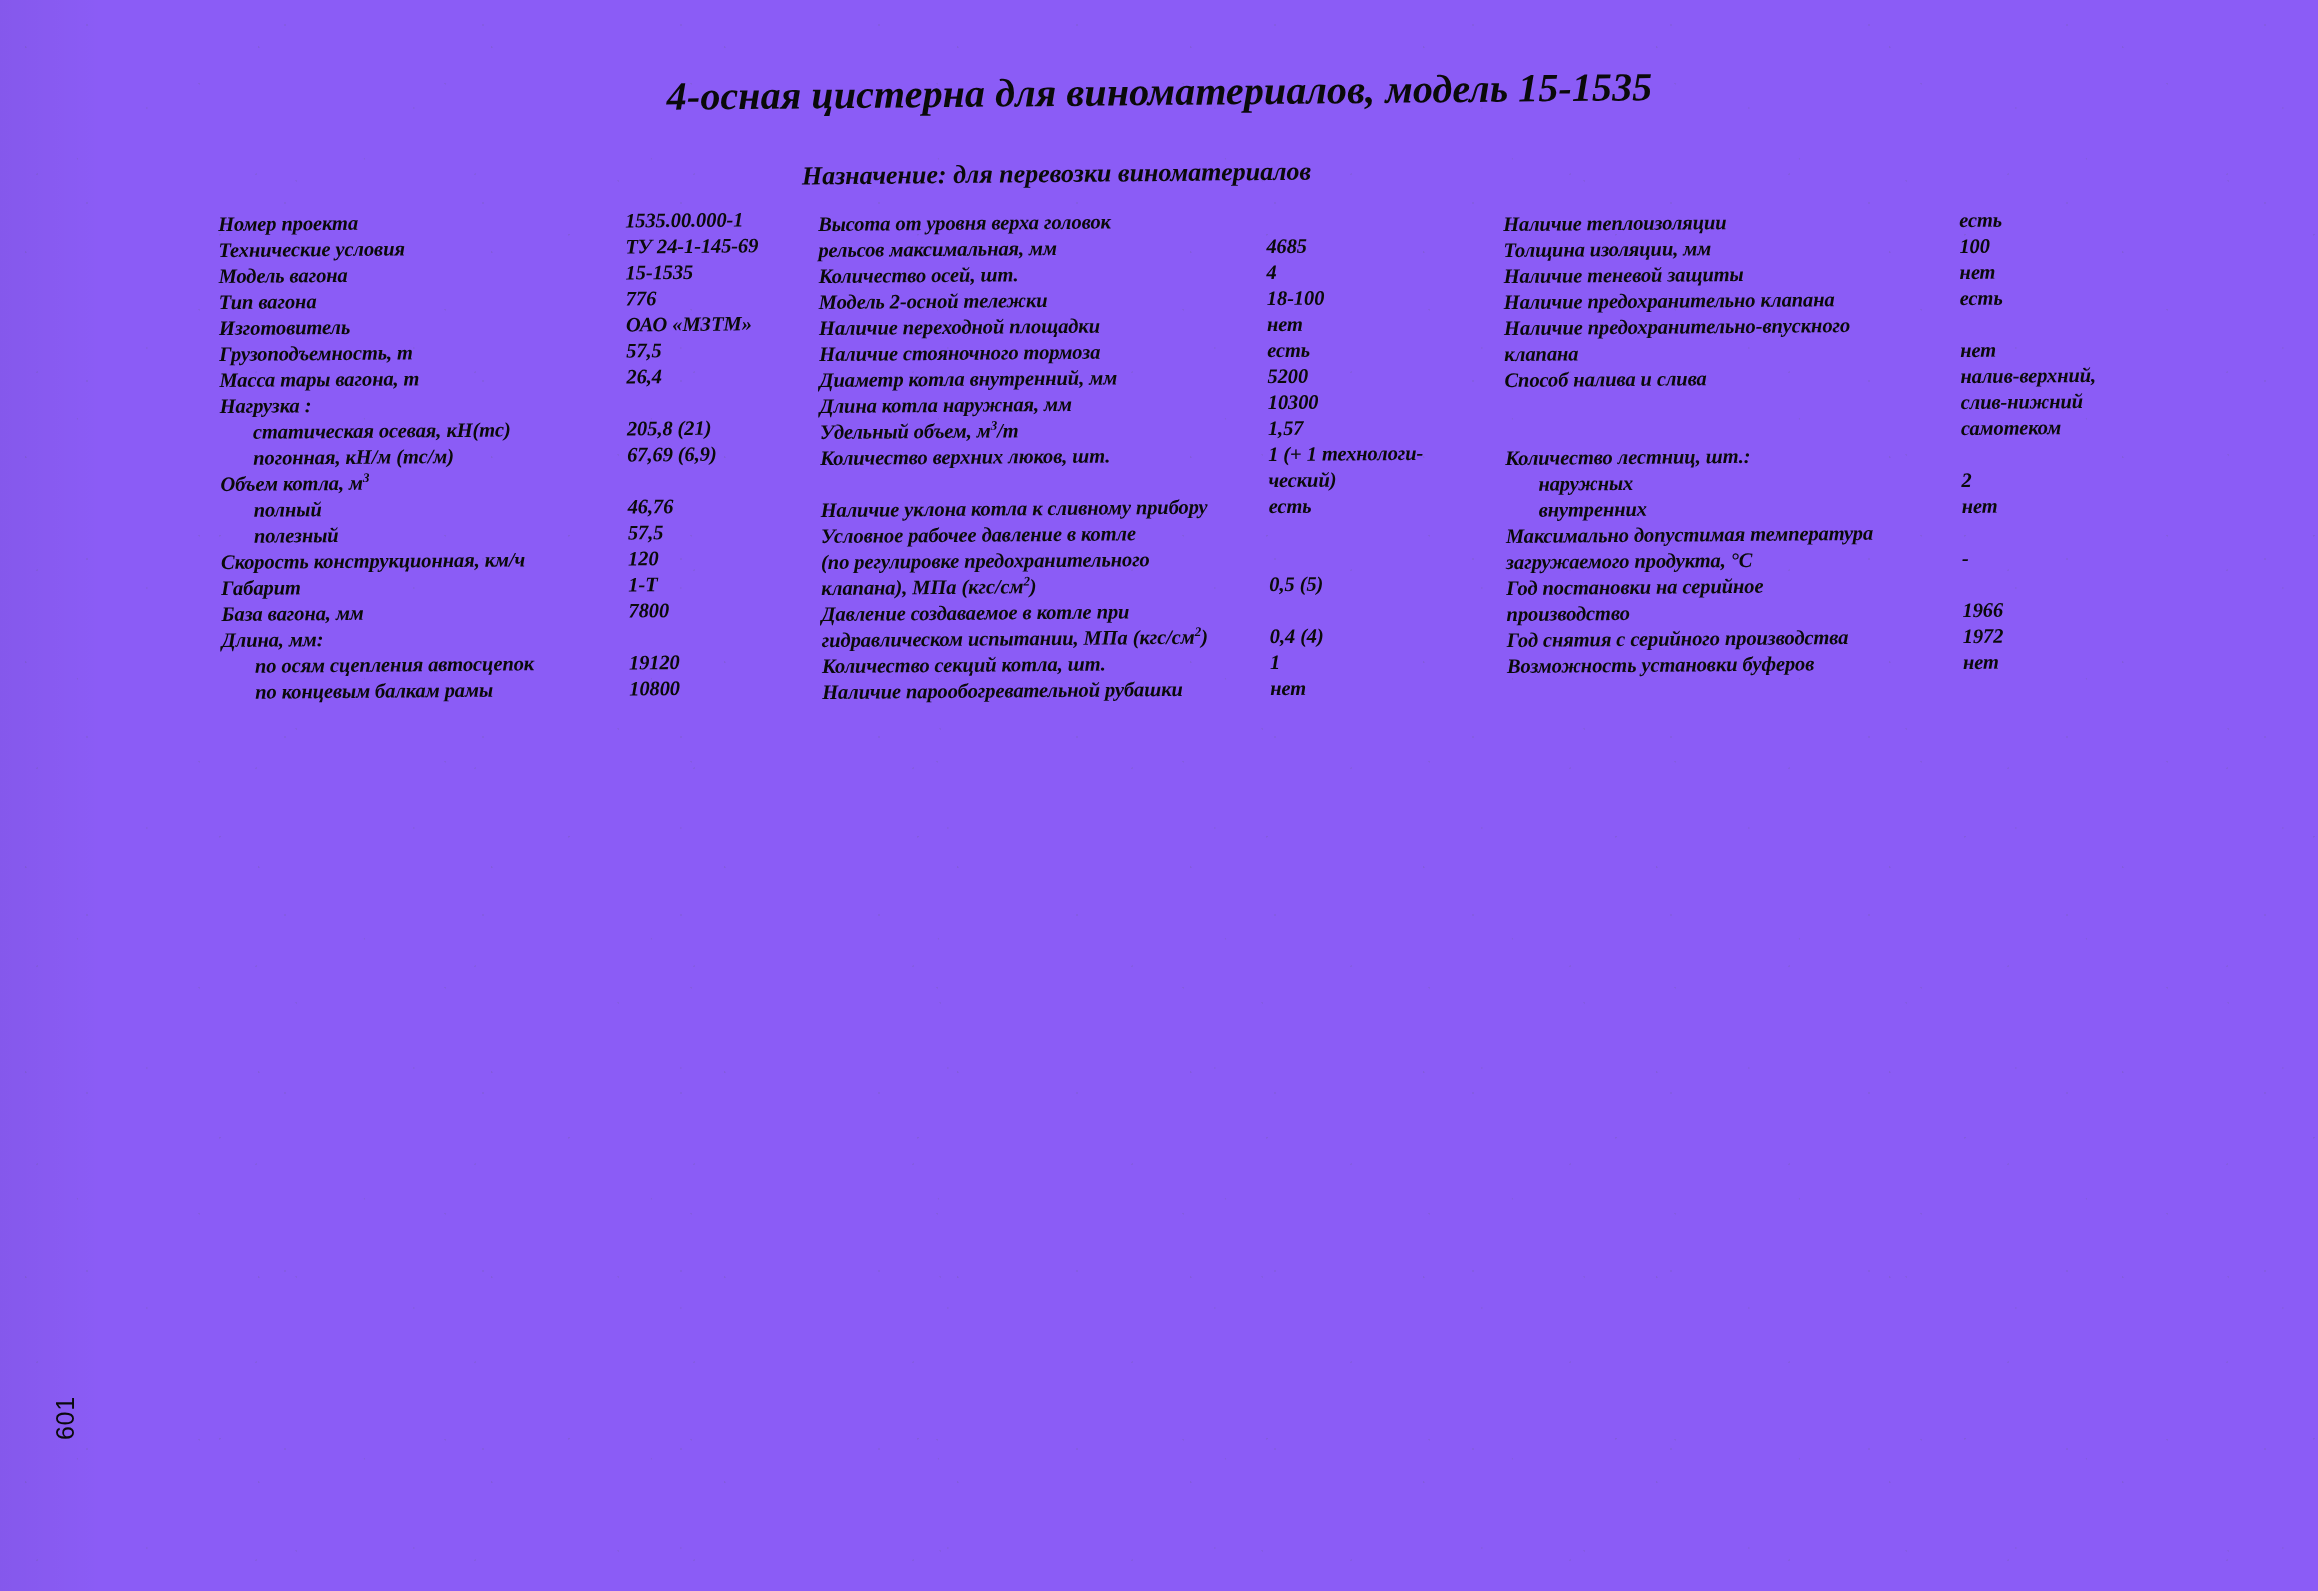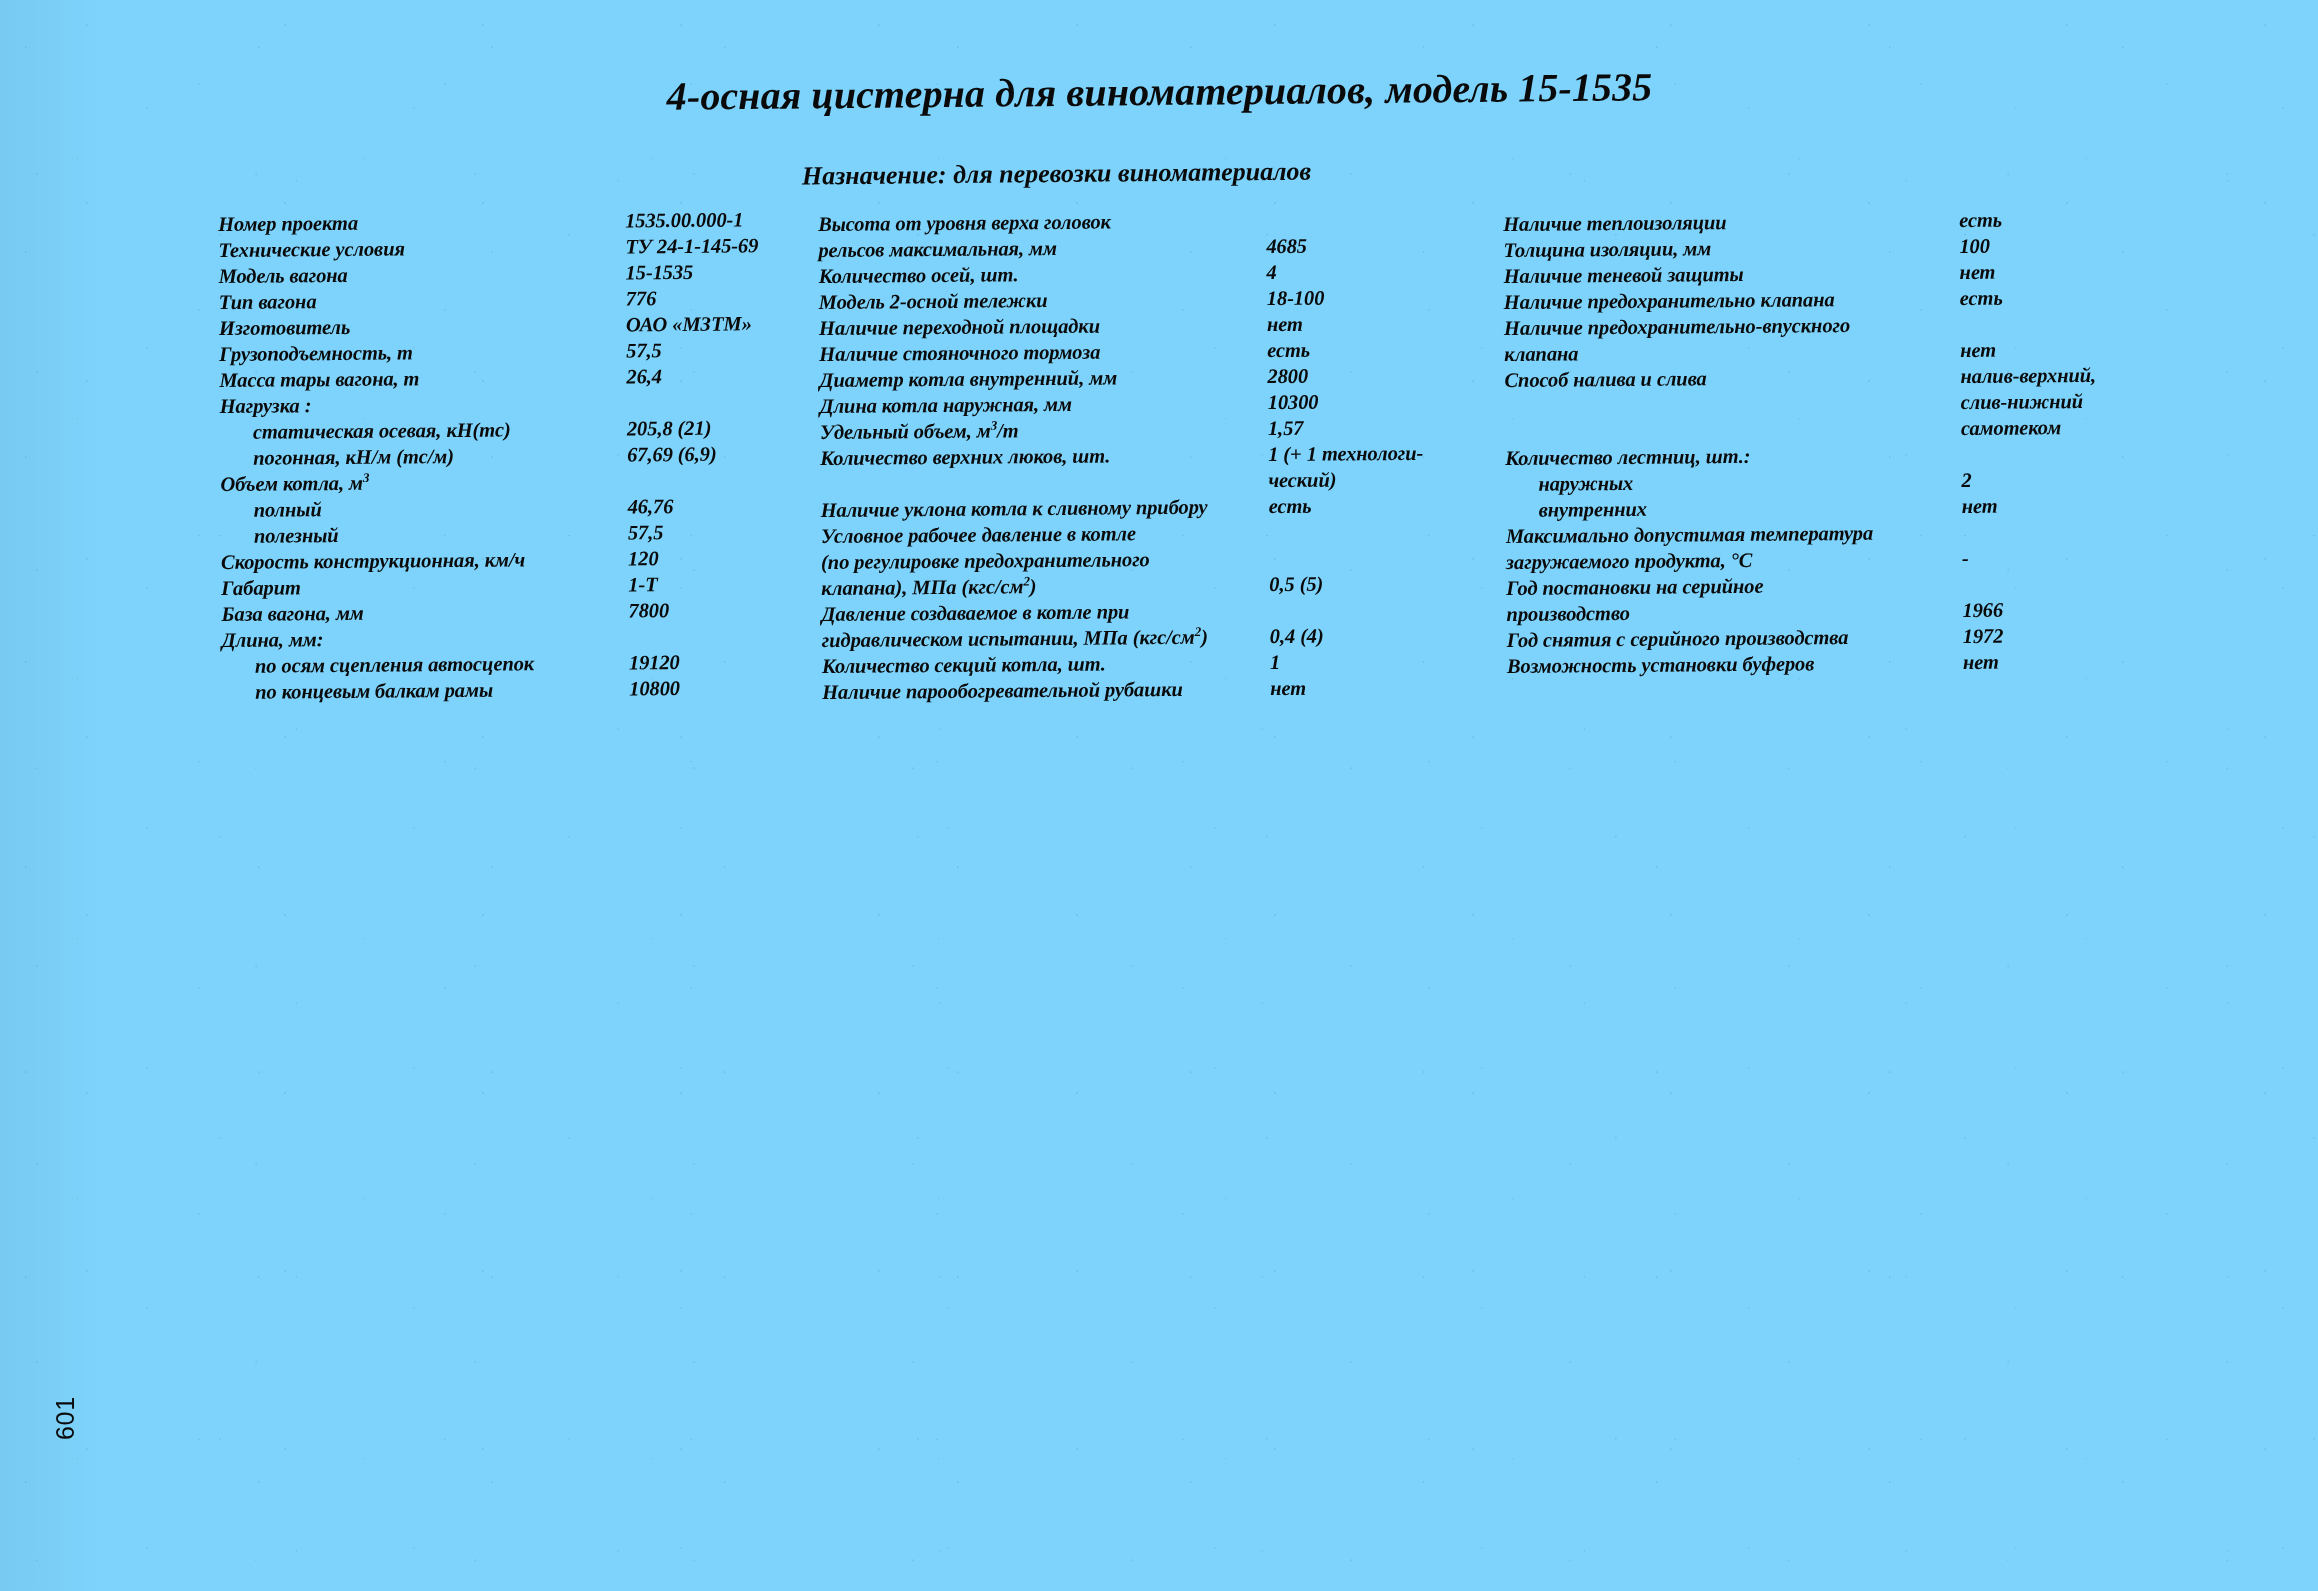--- a/index.html
+++ b/index.html
@@ -15,21 +15,21 @@
     overflow: hidden;
     font-family: "Liberation Serif", "DejaVu Serif", serif;
     color: #0a0a0a;
     -webkit-font-smoothing: none;
   }
 
   
   #page-sheet {
     position: absolute;
     inset: 0;
-    background: #7dd3fc;
+    background: #8b5cf6;
   }
   
   #scan-noise {
     position: absolute;
     inset: 0;
     pointer-events: none;
     opacity: .55;
     background-image:
       radial-gradient(circle at 11% 23%, rgba(90,90,90,.30) 0 0.8px, transparent 1.1px),
       radial-gradient(circle at 27% 61%, rgba(90,90,90,.26) 0 0.8px, transparent 1px),
@@ -197,21 +197,21 @@
         <div class="spec-row"><span class="spec-label indent-1">по осям сцепления автосцепок</span><span class="spec-value">19120</span></div>
         <div class="spec-row"><span class="spec-label indent-1">по концевым балкам рамы</span><span class="spec-value">10800</span></div>
       </div>
     <div class="spec-column" id="spec-column-2">
         <div class="spec-row"><span class="spec-label">Высота от уровня верха головок</span></div>
         <div class="spec-row"><span class="spec-label">рельсов максимальная, мм</span><span class="spec-value">4685</span></div>
         <div class="spec-row"><span class="spec-label">Количество осей, шт.</span><span class="spec-value">4</span></div>
         <div class="spec-row"><span class="spec-label">Модель 2-осной тележки</span><span class="spec-value">18-100</span></div>
         <div class="spec-row"><span class="spec-label">Наличие переходной площадки</span><span class="spec-value">нет</span></div>
         <div class="spec-row"><span class="spec-label">Наличие стояночного тормоза</span><span class="spec-value">есть</span></div>
-        <div class="spec-row"><span class="spec-label">Диаметр котла внутренний, мм</span><span class="spec-value">2800</span></div>
+        <div class="spec-row"><span class="spec-label">Диаметр котла внутренний, мм</span><span class="spec-value">5200</span></div>
         <div class="spec-row"><span class="spec-label">Длина котла наружная, мм</span><span class="spec-value">10300</span></div>
         <div class="spec-row"><span class="spec-label">Удельный объем, м<sup>3</sup>/т</span><span class="spec-value">1,57</span></div>
         <div class="spec-row"><span class="spec-label">Количество верхних люков, шт.</span><span class="spec-value">1 (+ 1 технологи-</span></div>
         <div class="spec-row"><span class="spec-label"></span><span class="spec-value">ческий)</span></div>
         <div class="spec-row"><span class="spec-label">Наличие уклона котла к сливному прибору</span><span class="spec-value">есть</span></div>
         <div class="spec-row"><span class="spec-label">Условное рабочее давление в котле</span></div>
         <div class="spec-row"><span class="spec-label">(по регулировке предохранительного</span></div>
         <div class="spec-row"><span class="spec-label">клапана), МПа (кгс/см<sup>2</sup>)</span><span class="spec-value">0,5 (5)</span></div>
         <div class="spec-row"><span class="spec-label">Давление создаваемое в котле при</span></div>
         <div class="spec-row"><span class="spec-label">гидравлическом испытании, МПа (кгс/см<sup>2</sup>)</span><span class="spec-value">0,4 (4)</span></div>

